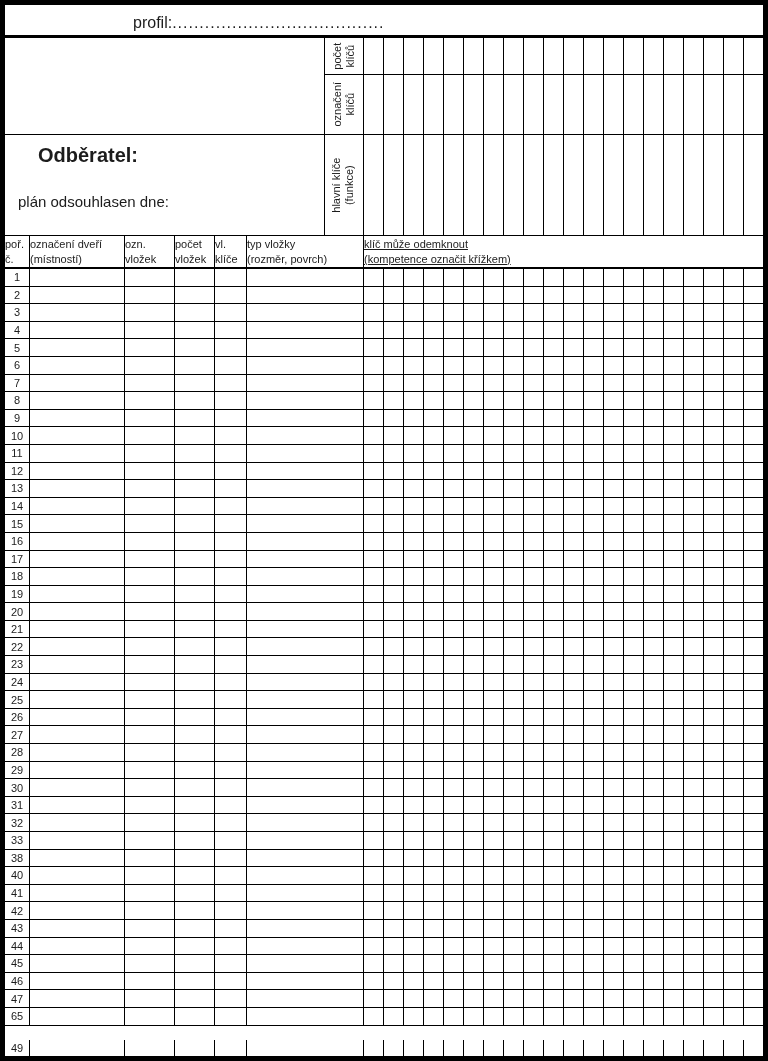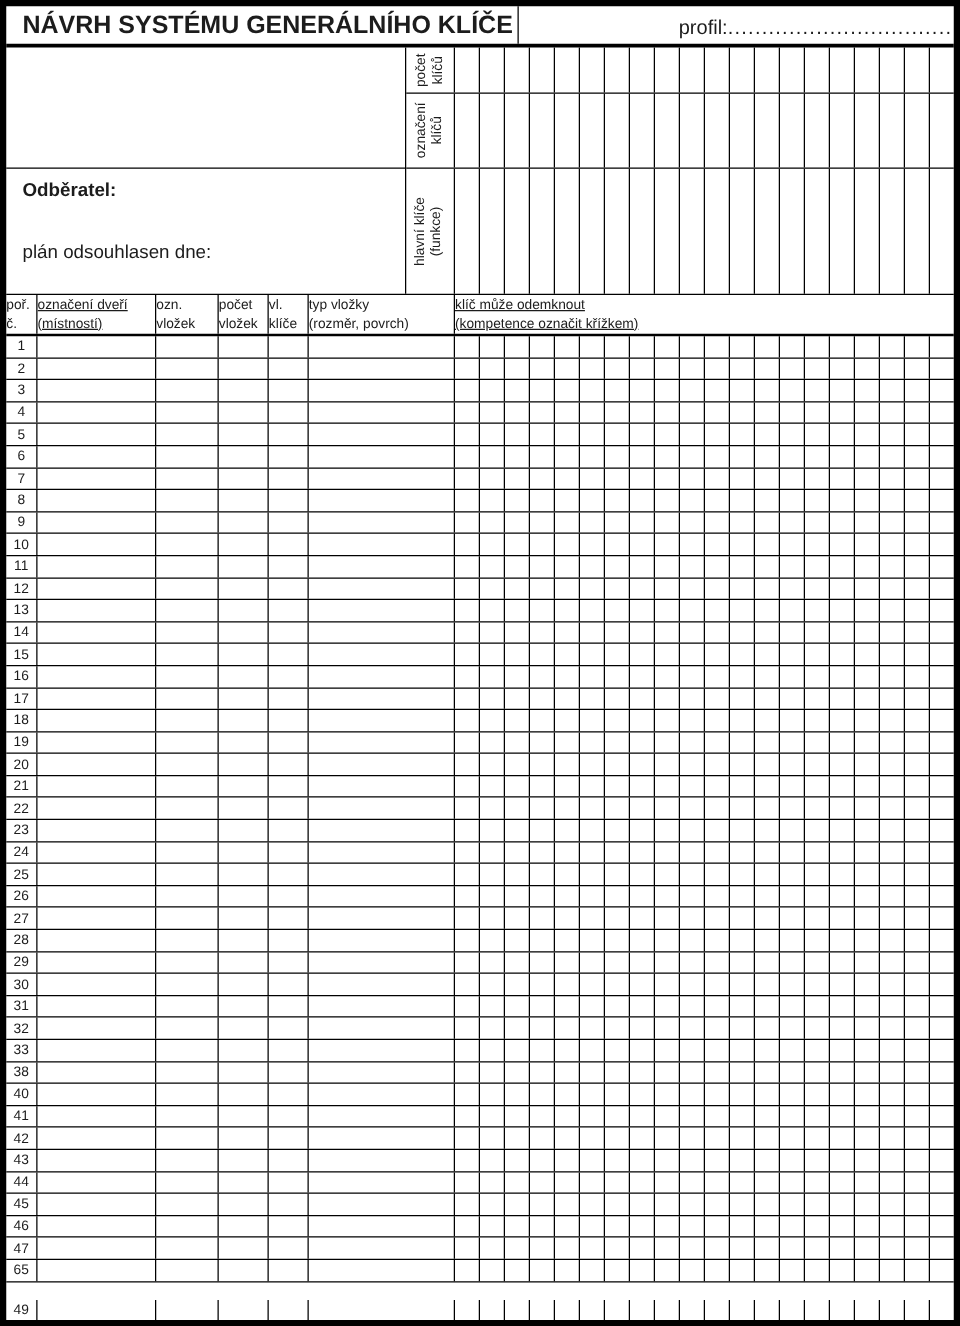--- a/index.html
+++ b/index.html
@@ -45,21 +45,21 @@
     display: flex;
     border-bottom: 1px solid #000;
   }
   .upper-left {
     width: 320px; flex-shrink: 0;
     border-right: 1px solid #000;
     display: flex; flex-direction: column;
   }
   .notes-area { height: 97px; border-bottom: 1px solid #000; }
   .customer-area { flex: 1; position: relative; padding: 9px 13px; }
-  .customer-label { font-weight: bold; font-size: 15px; }
+  .customer-label { font-weight: bold; font-size: 20px; margin-left: 20px; }
   .plan-label { position: absolute; left: 13px; bottom: 25px; font-size: 15px; }
 
   .upper-right { flex: 1; display: flex; flex-direction: column; }
   .matrix-row { display: flex; border-bottom: 1px solid #000; }
   .matrix-row.r1 { height: 37px; }
   .matrix-row.r2 { height: 60px; }
   .matrix-row.r3 { flex: 1; border-bottom: none; }
   .vcell {
     width: 39px; flex-shrink: 0;
     border-right: 1px solid #000;
@@ -83,21 +83,21 @@
     border-bottom: 2px solid #000;
     font-size: 11px; line-height: 1.3;
   }
   .th {
     border-right: 1px solid #000;
     display: flex; flex-direction: column;
     align-items: flex-start; justify-content: center;
     text-align: center; overflow: hidden;
   }
   .w-num { width: 25px; flex-shrink: 0; }
-  .w-door { width: 95px; flex-shrink: 0; text-decoration: underline; }
+  .w-door { width: 95px; flex-shrink: 0; }
   .w-ozn { width: 50px; flex-shrink: 0; }
   .w-poc { width: 40px; flex-shrink: 0; }
   .w-vl { width: 32px; flex-shrink: 0; }
   .w-typ { width: 117px; flex-shrink: 0; }
   .w-matrix { flex: 1; border-right: none; text-decoration: underline; }
 
   
   .tbody { flex: 1; display: flex; flex-direction: column; }
   .body-row {
     flex: 1; display: flex;
@@ -113,21 +113,20 @@
   .c-vl { width: 32px; }
   .c-typ { width: 117px; }
   .row-grid { flex: 1; display: flex; }
 </style>
 </head>
 <body>
 
 <div class="form">
 
   <div class="title-bar">
-    <div class="title-cell">NÁVRH SYSTÉMU GENERÁLNÍHO KLÍČE</div>
     <div class="profil-cell">
       <span>profil:</span>
         <span class="profil-dots">.......................................</span>
     </div>
   </div>
 
   <div class="upper">
     <div class="upper-left">
       <div class="notes-area"></div>
       <div class="customer-area">

